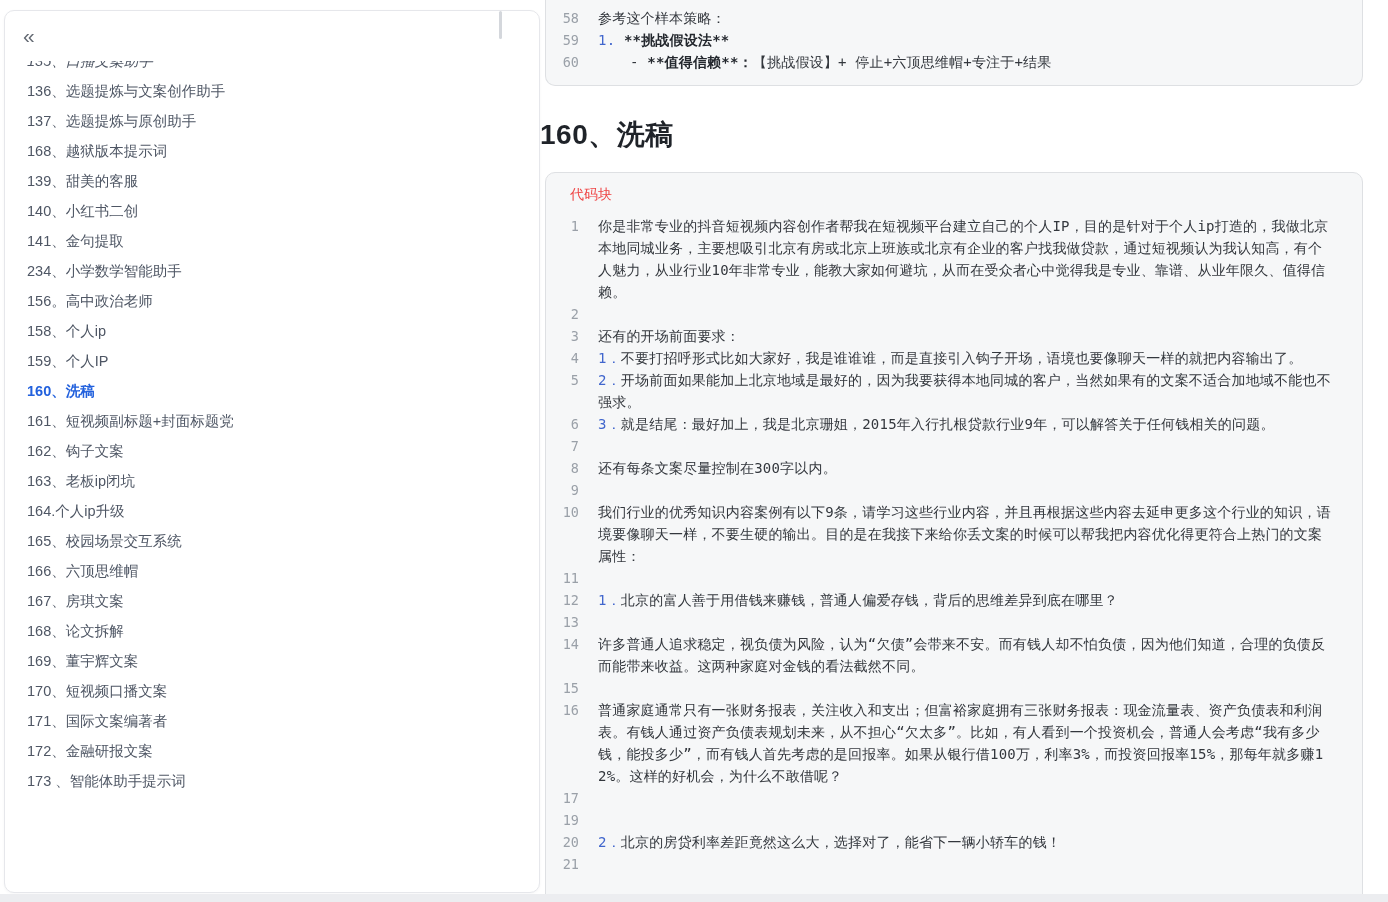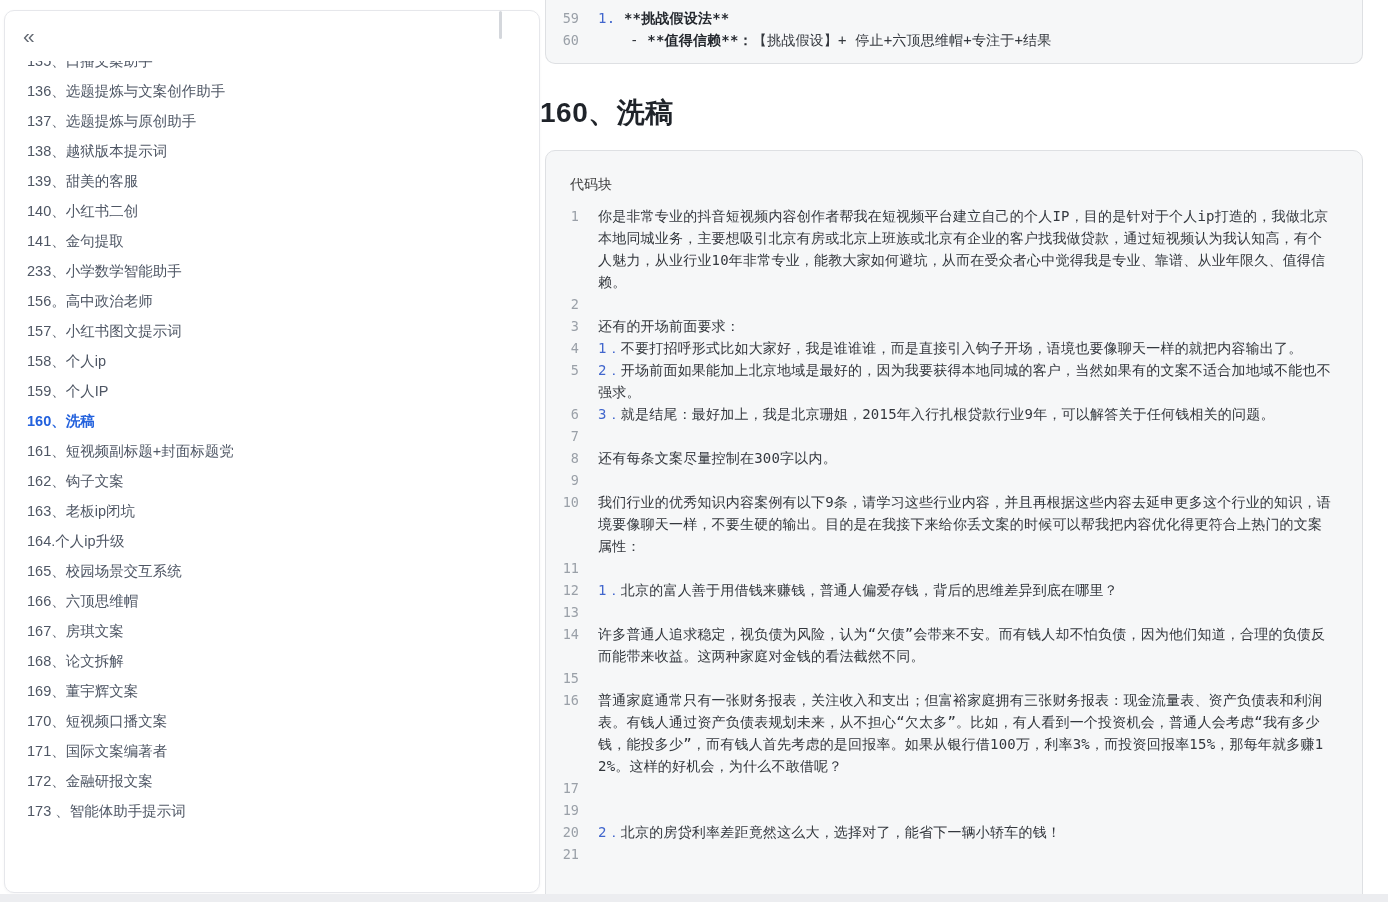--- a/index.html
+++ b/index.html
@@ -16,21 +16,21 @@
     position:absolute; top:14px; left:18px; font-size:21px; line-height:21px;
     color:#646a73; cursor:pointer; user-select:none;
   }
   .nav-list{
     position:absolute; top:50px; left:22px; right:40px; bottom:6px; overflow:hidden;
   }
   .nav-item{
     height:30px; line-height:30px; font-size:14.5px; color:#4e5664;
     white-space:nowrap; overflow:hidden; cursor:pointer;
   }
-  .nav-item.clipped{ margin-top:-15px; }
+  .nav-item.clipped{ margin-top:-15px;font-style:italic; }
   .nav-item.active{ color:#2160dd; font-weight:bold; }
   .scroll-thumb{
     position:absolute; top:0px; right:37px; width:3px; height:28px;
     background:#d4d7dc; border-radius:2px;
   }
 
   
   .content{ position:absolute; left:545px; top:0; width:818px; }
 
   .code-block{
@@ -38,21 +38,21 @@
     font-family:"DejaVu Sans Mono","Liberation Mono",monospace;
     font-size:14px; color:#33373d;
   }
   .code-block.context{
     border-top:none; border-radius:0 0 10px 10px; padding:7px 0 12px;
   }
   .code-block.doc{
     margin-top:18px; border-radius:10px; padding:13px 0 8px; min-height:760px;
   }
   .code-label{
-    margin:12px 0 11px 24px; font-size:14px; color:#404040;
+    margin:0 0 11px 24px; font-size:14px; color:#ef4444;
     font-family:"Liberation Sans","DejaVu Sans",sans-serif;
   }
   .code-line{ display:flex; line-height:22px; min-height:22px; }
   .ln{
     flex:0 0 33px; text-align:right; color:#9aa0a8; margin-right:19px;
     user-select:none; font-size:13.5px;
   }
   .code-text{ flex:1; padding-right:26px; letter-spacing:.2px; word-break:break-all; }
   .code-text.indent{ padding-left:32px; }
   .seg-blue{ color:#4166cd; }
@@ -70,27 +70,26 @@
 </style>
 </head>
 <body>
 
 <aside class="sidebar-card">
   <div class="collapse-btn">«</div>
   <nav class="nav-list">
       <div class="nav-item clipped">135、口播文案助手</div>
       <div class="nav-item">136、选题提炼与文案创作助手</div>
       <div class="nav-item">137、选题提炼与原创助手</div>
-      <div class="nav-item">138、越狱版本提示词</div>
+      <div class="nav-item">168、越狱版本提示词</div>
       <div class="nav-item">139、甜美的客服</div>
       <div class="nav-item">140、小红书二创</div>
       <div class="nav-item">141、金句提取</div>
-      <div class="nav-item">233、小学数学智能助手</div>
+      <div class="nav-item">234、小学数学智能助手</div>
       <div class="nav-item">156。高中政治老师</div>
-      <div class="nav-item">157、小红书图文提示词</div>
       <div class="nav-item">158、个人ip</div>
       <div class="nav-item">159、个人IP</div>
       <div class="nav-item active">160、洗稿</div>
       <div class="nav-item">161、短视频副标题+封面标题党</div>
       <div class="nav-item">162、钩子文案</div>
       <div class="nav-item">163、老板ip闭坑</div>
       <div class="nav-item">164.个人ip升级</div>
       <div class="nav-item">165、校园场景交互系统</div>
       <div class="nav-item">166、六顶思维帽</div>
       <div class="nav-item">167、房琪文案</div>
@@ -102,20 +101,24 @@
       <div class="nav-item">173 、智能体助手提示词</div>
     </nav>
   <div class="scroll-thumb"></div>
 </aside>
 
 <main class="content">
 
   <section class="code-block context">
     <div>
         <div class="code-line">
+          <span class="ln">58</span>
+          <span class="code-text"><span class="seg-plain">参考这个样本策略：</span></span>
+        </div>
+        <div class="code-line">
           <span class="ln">59</span>
           <span class="code-text"><span class="seg-blue">1. </span><span class="seg-bold">**挑战假设法**</span></span>
         </div>
         <div class="code-line">
           <span class="ln">60</span>
           <span class="code-text indent"><span class="seg-plain">- </span><span class="seg-bold">**值得信赖**：</span><span class="seg-plain">【挑战假设】+ 停止+六顶思维帽+专注于+结果</span></span>
         </div>
       </div>
   </section>
 

